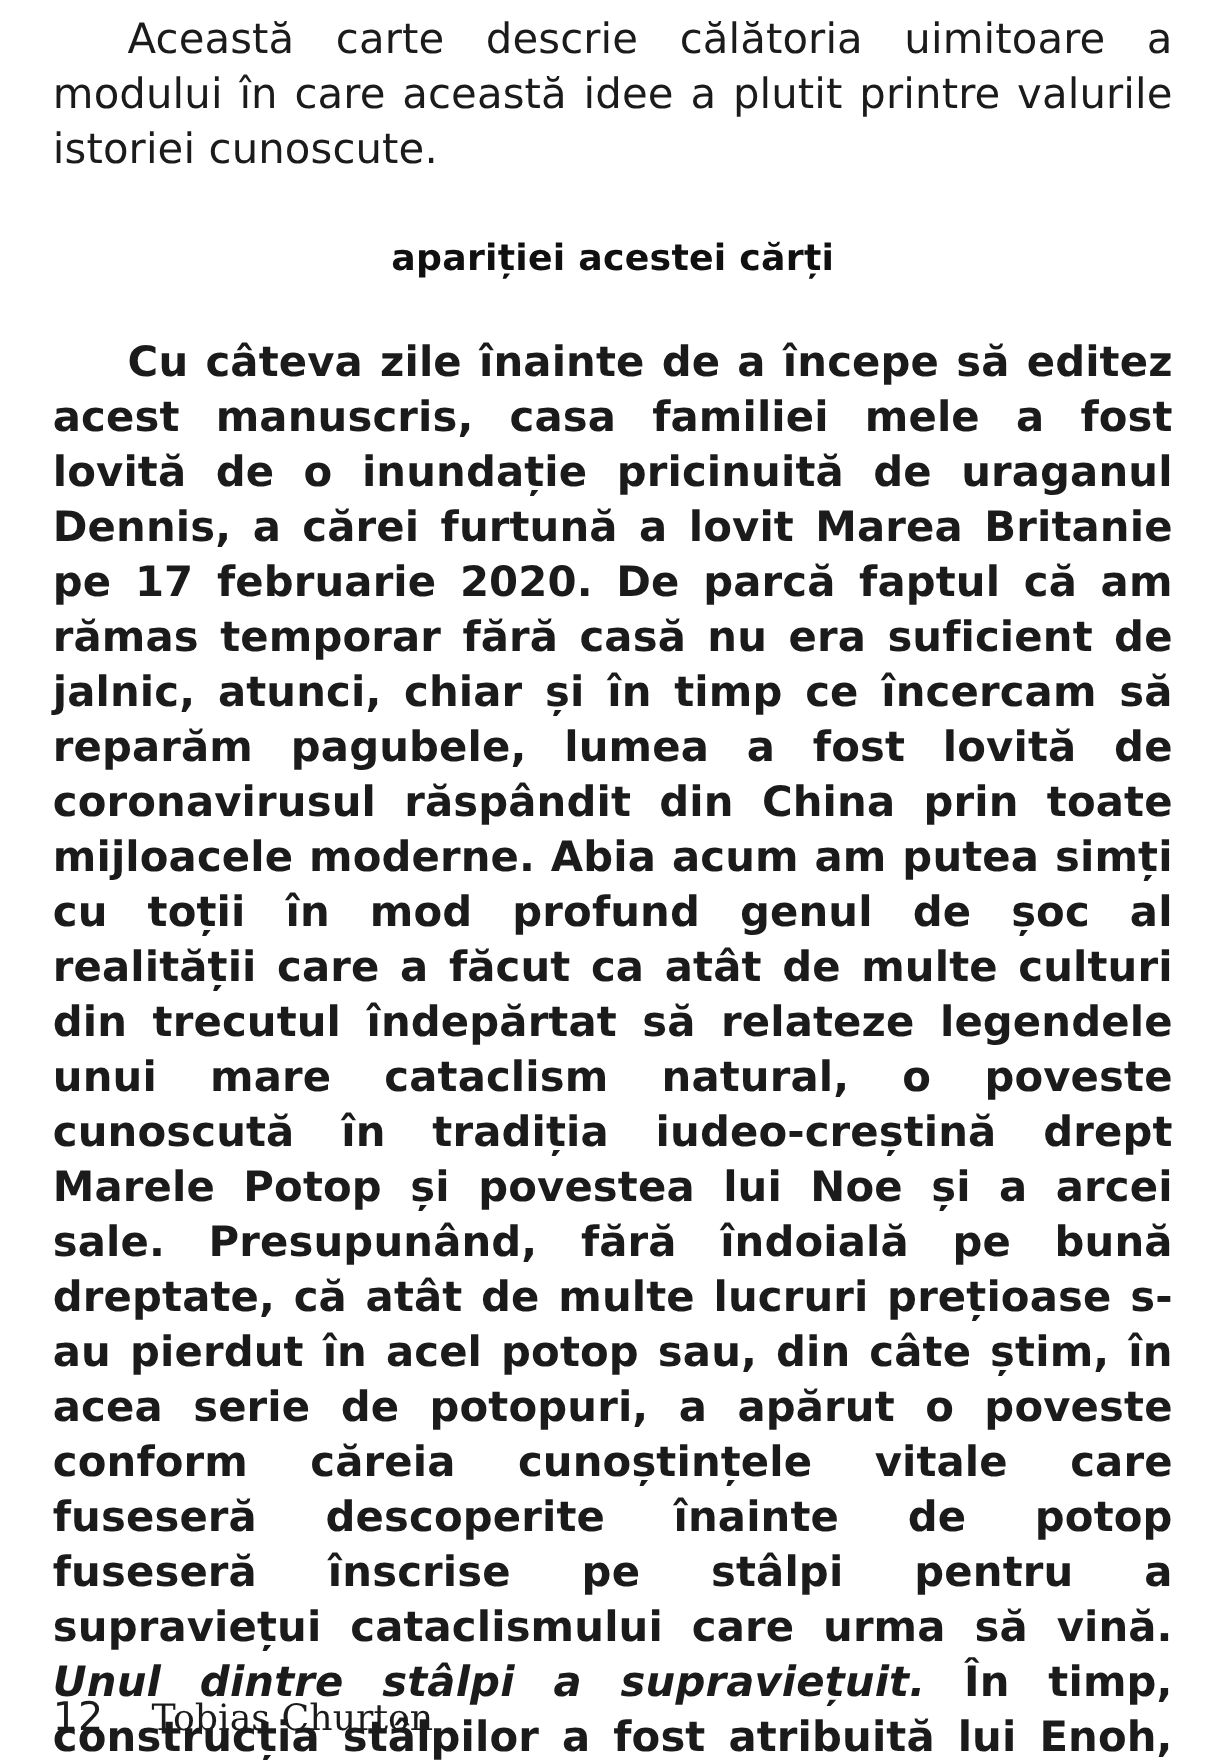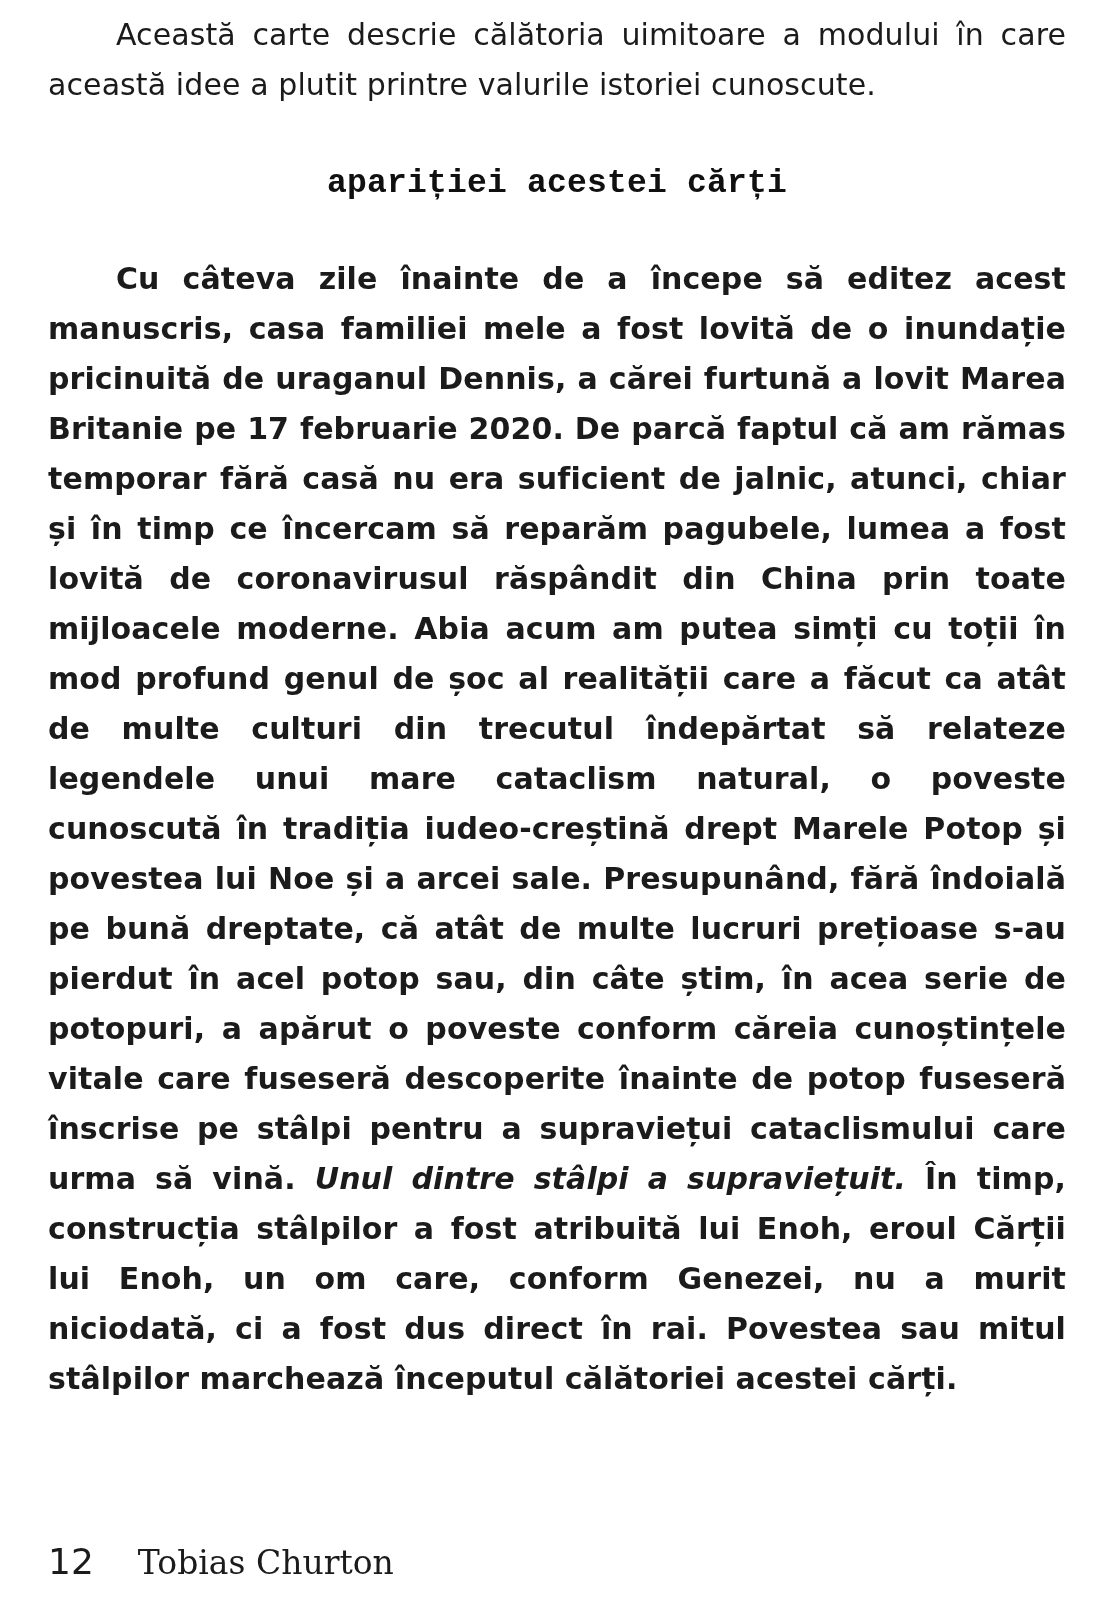--- a/index.html
+++ b/index.html
@@ -18,21 +18,21 @@
   .page {
     position: absolute;
     left: 0;
     top: 0;
     width: 1118px;
     height: 1600px;
     box-sizing: border-box;
     padding: 0 52px 0 48px;
   }
   .body-text {
-    font-size: 30px;
+    font-size: 38px;
     line-height: 50px;
     text-align: justify;
     text-justify: inter-word;
     letter-spacing: 0.1px;
     color: #1b1b1b;
   }
   .para-indent {
     text-indent: 68px;
   }
   .intro-para {
@@ -44,21 +44,20 @@
     font-weight: bold;
     font-size: 33px;
     line-height: 48px;
     margin: 50px auto 46px auto;
     width: 70%;
     color: #101010;
     letter-spacing: 0.2px;
   }
   .section-heading .line2 {
     display: block;
-    font-family: Liberation Mono, monospace;
   }
   .main-para {
     margin: 0;
     font-weight: bold;
   }
   .italic-phrase {
     font-style: italic;
   }
   .footer {
     position: absolute;

